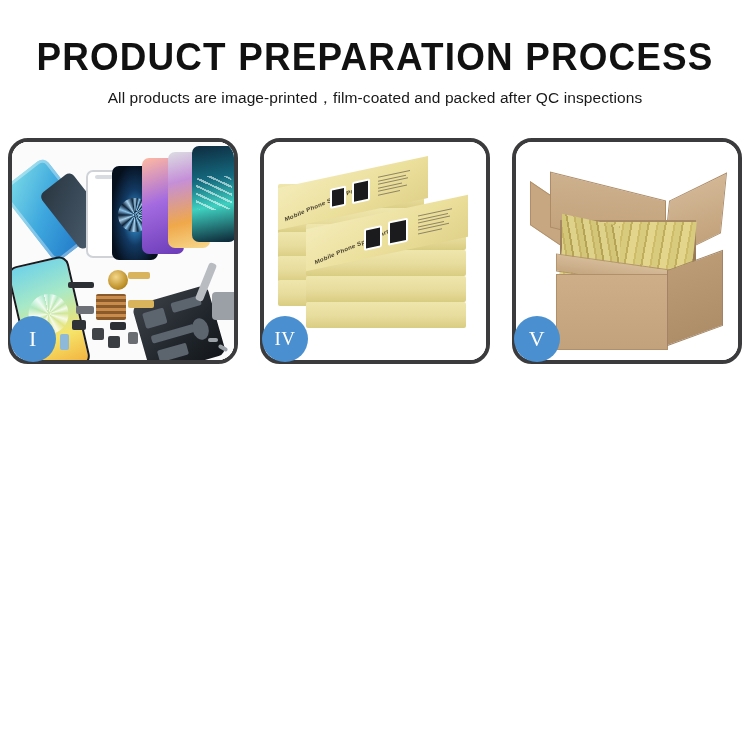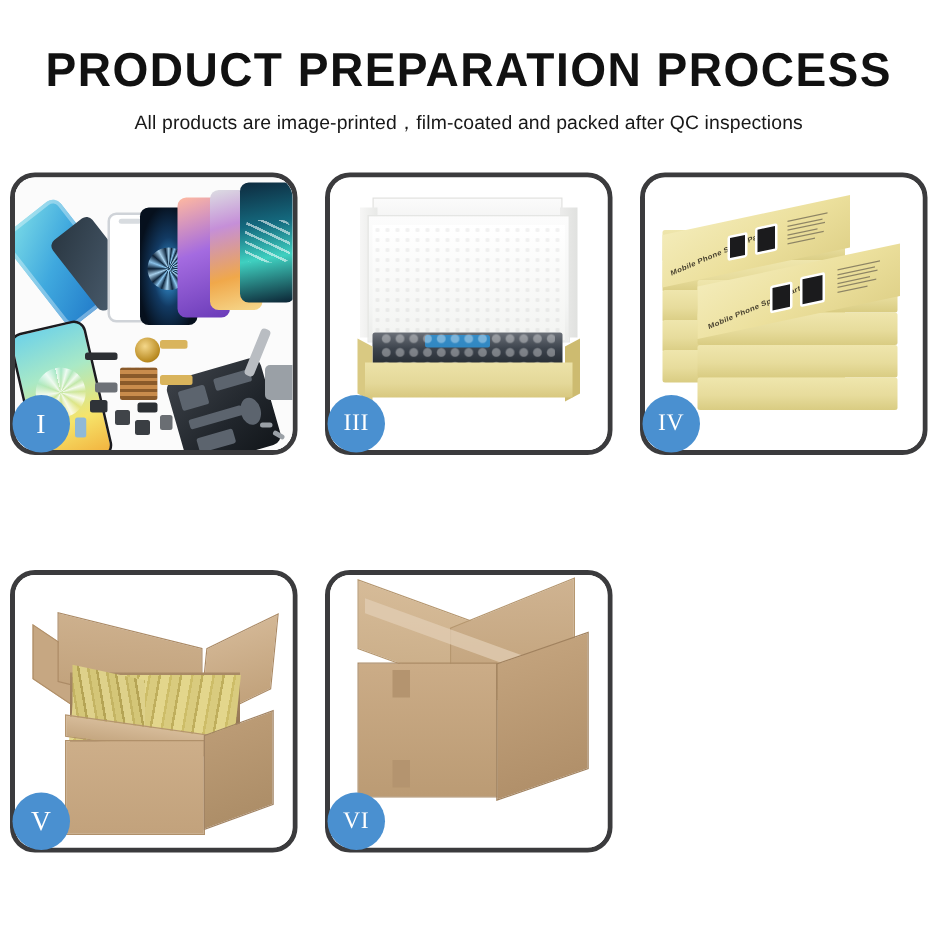--- a/index.html
+++ b/index.html
@@ -447,34 +447,20 @@
         <div class="prt sm7"></div>
         <div class="prt tool"></div>
         <div class="prt tool2"></div>
         <div class="prt scrw1"></div>
         <div class="prt scrw2"></div>
       </div>
       <div class="badge">I</div>
     </div>
 
 
-    <div class="panel">
-      <div class="panel-inner">
-        <div class="b3-lidback"></div>
-        <div class="b3-lidL"></div>
-        <div class="b3-lidR"></div>
-        <div class="b3-inner"></div>
-        <div class="b3-foam"></div>
-        <div class="b3-content"></div>
-        <div class="b3-left"></div>
-        <div class="b3-right"></div>
-        <div class="b3-front"></div>
-      </div>
-      <div class="badge wide">III</div>
-    </div>
 
     <div class="panel">
       <div class="panel-inner">
         <div class="stack">
           <div class="sbox back1"></div>
           <div class="sbox back2"></div>
           <div class="sbox back3"></div>
           <div class="sbox back4"></div>
           <div class="sbox back5"></div>
 
@@ -523,27 +509,15 @@
         <div class="c5-interior"></div>
         <div class="c5-goods"></div>
         <div class="c5-goods2"></div>
         <div class="c5-frontflap"></div>
         <div class="c5-front"></div>
         <div class="c5-side"></div>
       </div>
       <div class="badge">V</div>
     </div>
 
-    <div class="panel">
-      <div class="panel-inner">
-        <div class="c6-top"></div>
-        <div class="c6-top2"></div>
-        <div class="c6-tape"></div>
-        <div class="c6-front"></div>
-        <div class="c6-side"></div>
-        <div class="c6-seam"></div>
-        <div class="c6-seam2"></div>
-      </div>
-      <div class="badge wide">VI</div>
-    </div>
 
   </div>
 </div>
 
 </body></html>

